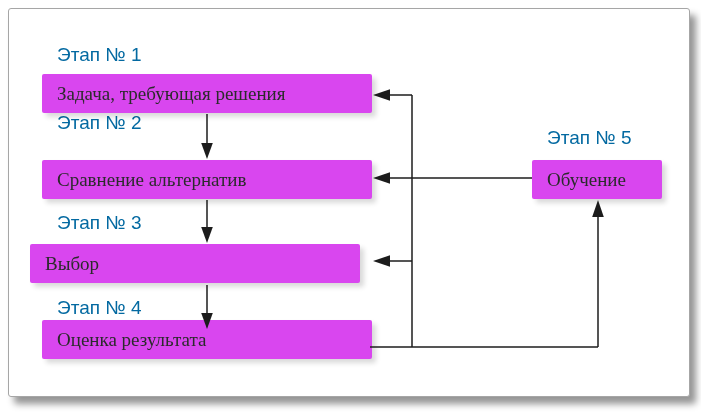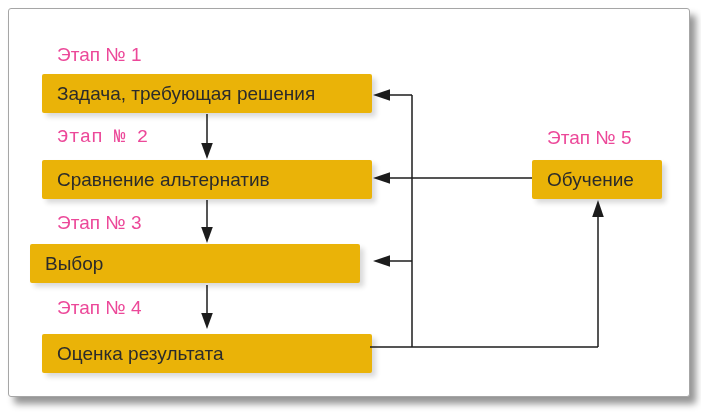--- a/index.html
+++ b/index.html
@@ -30,37 +30,38 @@
     position: absolute;
     left: 0;
     top: 0;
     width: 701px;
     height: 417px;
   }
   .stage-label {
     position: absolute;
     font-size: 19px;
     line-height: 21px;
-    color: #ec4899;
+    color: #0369a1;
     white-space: nowrap;
   }
   .stage-box {
     position: absolute;
     width: 330px;
     height: 39px;
-    background: #eab308;
+    background: #d946ef;
     border-radius: 2px;
     box-shadow: 4px 4px 5px rgba(0,0,0,0.15);
     display: flex;
     align-items: center;
     padding-left: 15px;
     box-sizing: border-box;
     font-size: 19px;
     color: #2b2b2b;
     white-space: nowrap;
+    font-family: Liberation Serif, serif;
   }
   .stage-box.small {
     width: 130px;
   }
   .edge {
     stroke: #1c1c1c;
     stroke-width: 1.5;
     fill: none;
   }
   .head {
@@ -69,29 +70,29 @@
   }
 </style>
 </head>
 <body>
 
 <div class="canvas">
 
   <div class="frame"></div>
 
   <div class="stage-label" style="left:57px; top:44px;">Этап № 1</div>
-  <div class="stage-label" style="left:57px; top:127px;font-family:Liberation Mono, monospace;">Этап № 2</div>
+  <div class="stage-label" style="left:57px; top:112px;">Этап № 2</div>
   <div class="stage-label" style="left:57px; top:212px;text-align:center;">Этап № 3</div>
   <div class="stage-label" style="left:57px; top:297px;text-align:right;">Этап № 4</div>
   <div class="stage-label" style="left:547px; top:127px;">Этап № 5</div>
 
   <div class="stage-box" style="left:42px; top:74px;">Задача, требующая решения</div>
   <div class="stage-box" style="left:42px; top:160px;text-align:right;">Сравнение альтернатив</div>
   <div class="stage-box" style="left:30px; top:244px;">Выбор</div>
-  <div class="stage-box" style="left:42px; top:334px;">Оценка результата</div>
+  <div class="stage-box" style="left:42px; top:320px;">Оценка результата</div>
   <div class="stage-box small" style="left:532px; top:160px;text-align:center;">Обучение</div>
 
   <svg class="arrow-layer" viewBox="0 0 701 417">
 
     <g>
       <line class="edge" x1="207" y1="114" x2="207" y2="146"></line>
       <polygon class="head" points="207,159 201.2,143 212.8,143"></polygon>
     </g>
     <g>
       <line class="edge" x1="207" y1="200" x2="207" y2="230"></line>

